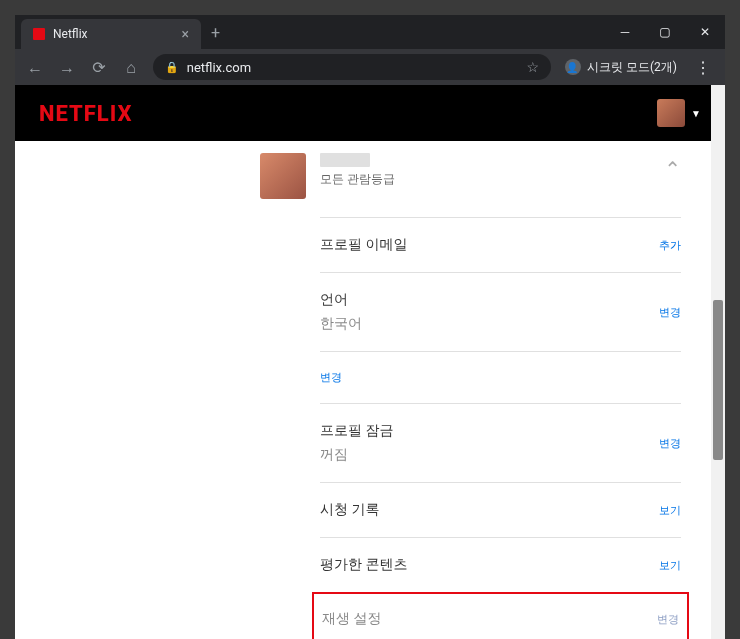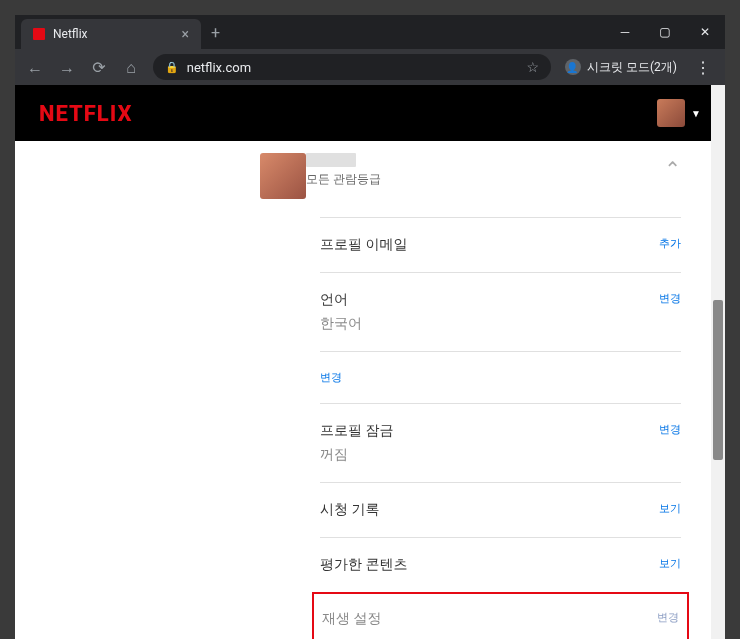--- a/index.html
+++ b/index.html
@@ -33,29 +33,29 @@
     
     .nf-header { background: #000; height: 56px; display: flex; align-items: center; padding: 0 24px; justify-content: space-between; }
     .nf-logo { color: #e50914; font-weight: 800; font-size: 22px; letter-spacing: 1px; }
     .nf-profile { display: flex; align-items: center; gap: 6px; cursor: pointer; }
     .nf-avatar { width: 28px; height: 28px; border-radius: 3px; background: linear-gradient(135deg, #c97b5a 0%, #8b4a3a 100%); }
     .nf-caret { color: #fff; font-size: 10px; }
     
     .page-body { background: #f3f3f3; min-height: calc(100% - 56px); padding: 0; margin-right: 14px; }
     .settings { background: #fff; margin: 0; padding: 12px 30px 0 30px; }
     
-    .profile-row { display: flex; align-items: flex-start; position: relative; padding-bottom: 18px; }
+    .profile-row { display: flex; align-items: flex-start; gap: 14px; position: relative; padding-bottom: 18px; }
     .profile-avatar { width: 46px; height: 46px; border-radius: 3px; background: linear-gradient(135deg, #d88a6a 0%, #9b5343 100%); margin-left: 215px; }
     .profile-info { display: flex; flex-direction: column; gap: 4px; }
     .profile-name-redact { width: 50px; height: 14px; background: #e0e0e0; border-radius: 1px; }
     .profile-rating { color: #666; font-size: 12px; }
     .collapse-chevron { position: absolute; right: 0; top: 4px; color: #aaa; font-size: 20px; cursor: pointer; }
     
     .setting-list { padding-left: 275px; }
-    .setting-item { border-top: 1px solid #e0e0e0; padding: 18px 0; display: flex; justify-content: space-between; align-items: flex-start; }
+    .setting-item { border-top: 1px solid #e0e0e0; padding: 18px 0; display: flex; justify-content: space-between; align-items: center; }
     .setting-item.highlighted { border: 2px solid #e50914; margin: 0 -8px; padding: 16px 8px; }
     .setting-left { display: flex; flex-direction: column; gap: 6px; }
     .setting-title { color: #333; font-size: 14px; }
     .setting-sub { color: #888; font-size: 14px; font-family: Liberation Serif, serif; }
     .setting-action { color: #0073e6; font-size: 11px; cursor: pointer; }
     .highlighted .setting-title { color: #888; }
     .highlighted .setting-action { color: #8b9dc3; }
   </style>
 </head>
 <body>

